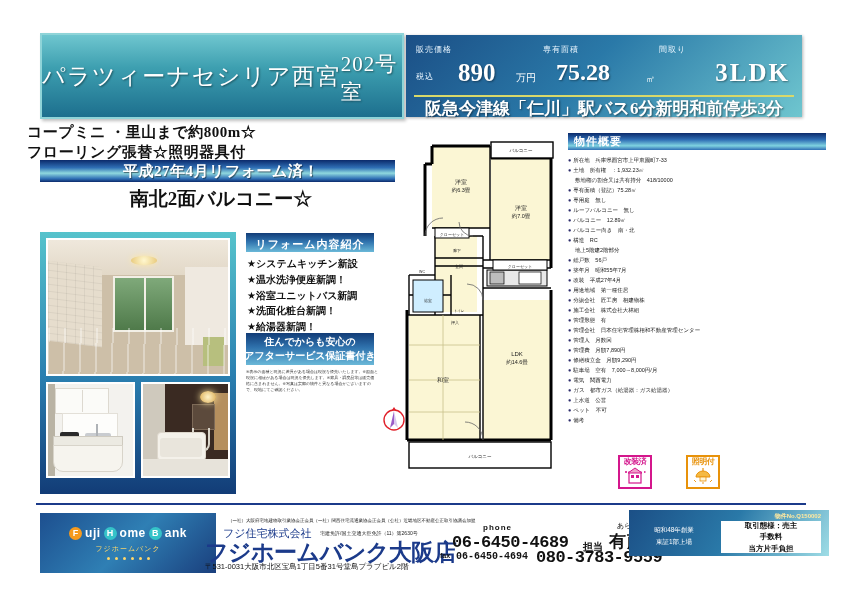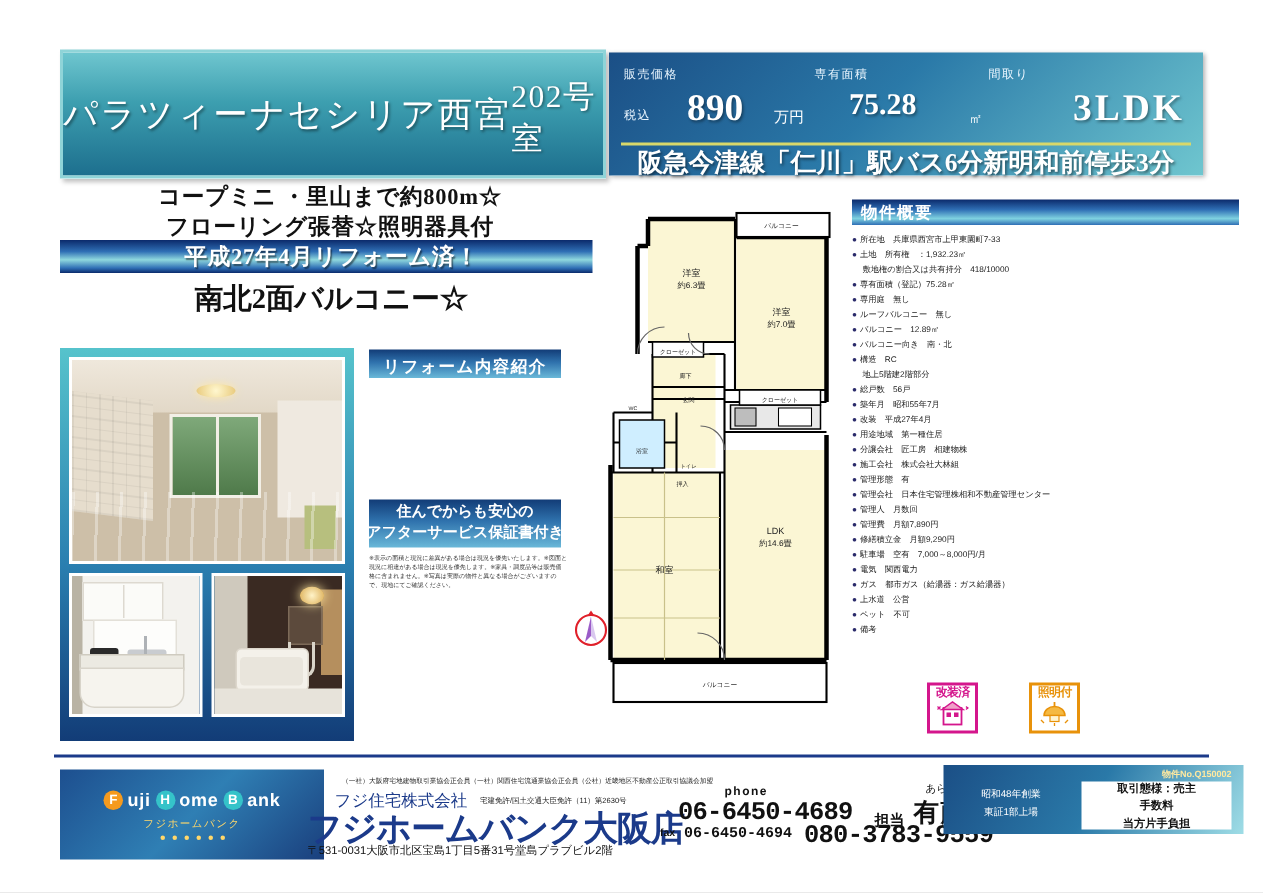--- a/index.html
+++ b/index.html
@@ -10,21 +10,21 @@
   .title-box{position:absolute;left:40px;top:33px;width:360px;height:82px;
     background:linear-gradient(180deg,#6fc6cf 0%,#3d9fb0 40%,#1d6f8e 100%);
     border:2px solid #8fd4d8;box-shadow:2px 2px 3px rgba(0,0,0,.25);
     display:flex;flex-direction:row;align-items:center;justify-content:center;}
   .title-main{font-family:"Liberation Serif","DejaVu Serif",serif;font-size:23px;color:#ffffff;
     letter-spacing:1.5px;text-shadow:1px 1px 2px rgba(0,0,0,.45);white-space:nowrap;}
   .title-sub{font-family:"Liberation Serif","DejaVu Serif",serif;font-size:21px;color:#ffffff;
     letter-spacing:1px;text-shadow:1px 1px 2px rgba(0,0,0,.45);margin-top:4px;}
 
   
-  .catch{position:absolute;left:39px;top:122px;width:362px;text-align:center;}
+  .catch{position:absolute;left:27px;top:122px;width:362px;text-align:left;}
   .catch-line{font-family:"Liberation Serif","DejaVu Serif",serif;font-weight:bold;
     font-size:15px;color:#111;letter-spacing:.5px;line-height:1.35;white-space:nowrap;}
   .reform-bar{position:absolute;left:40px;top:160px;width:362px;height:22px;
     background:linear-gradient(180deg,#0b2a6b 0%,#2f6fb5 35%,#8fd8de 60%,#2f6fb5 85%,#0b2a6b 100%);
     display:flex;align-items:center;justify-content:center;}
   .reform-bar span{font-family:"Liberation Serif","DejaVu Serif",serif;font-weight:bold;
     font-size:15px;color:#fff;letter-spacing:.5px;text-shadow:1px 1px 1px rgba(0,0,0,.5);}
   .balcony{position:absolute;left:40px;top:186px;width:362px;text-align:center;
     font-family:"Liberation Serif","DejaVu Serif",serif;font-weight:bold;font-size:19px;color:#111;}
 
@@ -33,22 +33,22 @@
     background:linear-gradient(135deg,#1b4f86 0%,#2a79a8 45%,#6fc6cf 100%);
     box-shadow:1px 1px 3px rgba(0,0,0,.3);}
   .price-head .lbl{position:absolute;font-size:8px;color:#eaf6ff;letter-spacing:1px;}
   .ph-l1{left:10px;top:9px;}
   .ph-l2{left:137px;top:9px;}
   .ph-l3{left:253px;top:9px;}
   .ph-l4{left:10px;top:36px;}
   .price-val{position:absolute;left:52px;top:24px;font-family:"Liberation Serif","DejaVu Serif",serif;
     font-weight:bold;font-size:25px;color:#fff;text-shadow:1px 1px 2px rgba(0,0,0,.4);}
   .price-unit{position:absolute;left:110px;top:36px;font-size:10px;color:#fff;}
-  .area-val{position:absolute;left:160px;top:24px;font-family:"Liberation Serif","DejaVu Serif",serif;
-    font-weight:bold;font-size:20px;color:#fff;text-shadow:1px 1px 2px rgba(0,0,0,.4);}
+  .area-val{position:absolute;left:150px;top:24px;font-family:"Liberation Serif","DejaVu Serif",serif;
+    font-weight:bold;font-size:24px;color:#fff;text-shadow:1px 1px 2px rgba(0,0,0,.4);}
   .area-unit{position:absolute;left:240px;top:38px;font-size:9px;color:#fff;}
   .plan-val{position:absolute;right:12px;top:24px;font-family:"Liberation Serif","DejaVu Serif",serif;
     font-weight:bold;font-size:25px;color:#fff;letter-spacing:2px;text-shadow:1px 1px 2px rgba(0,0,0,.4);}
   .price-rule{position:absolute;left:8px;right:8px;top:60px;height:2px;background:#d8d86a;}
   .access{position:absolute;left:0;right:0;top:62px;text-align:center;
     font-family:"Liberation Serif","DejaVu Serif",serif;font-weight:bold;font-size:17px;color:#fff;
     text-shadow:1px 1px 2px rgba(0,0,0,.5);white-space:nowrap;}
 
   
   .photo-panel{position:absolute;left:40px;top:232px;width:196px;height:262px;
@@ -240,20 +240,30 @@
         <div class="b-light"></div>
         <div class="b-hose"></div>
         <div class="b-tub"></div>
         <div class="b-floor"></div>
       </div>
     </div>
   </div>
 
   <div class="rf-head">
     <span>リフォーム内容紹介</span>
+  </div>
+  <div class="rf-list">
+    <ul id="reform-items">
+        <li>★システムキッチン新設</li>
+        <li>★温水洗浄便座新調！</li>
+        <li>★浴室ユニットバス新調</li>
+        <li>★洗面化粧台新調！</li>
+        <li>★給湯器新調！</li>
+        <li>★畳新調！</li>
+      </ul>
   </div>
   <div class="as-head">
     <span>住んでからも安心の</span>
     <span>アフターサービス保証書付き</span>
   </div>
   <div class="fineprint">※表示の面積と現況に差異がある場合は現況を優先いたします。※図面と現況に相違がある場合は現況を優先します。※家具・調度品等は販売価格に含まれません。※写真は実際の物件と異なる場合がございますので、現地にてご確認ください。</div>
 
   <div class="plan">
     <svg width="170" height="340" viewBox="0 0 170 340">
       <g fill="#fbf6d4" stroke="#000">

